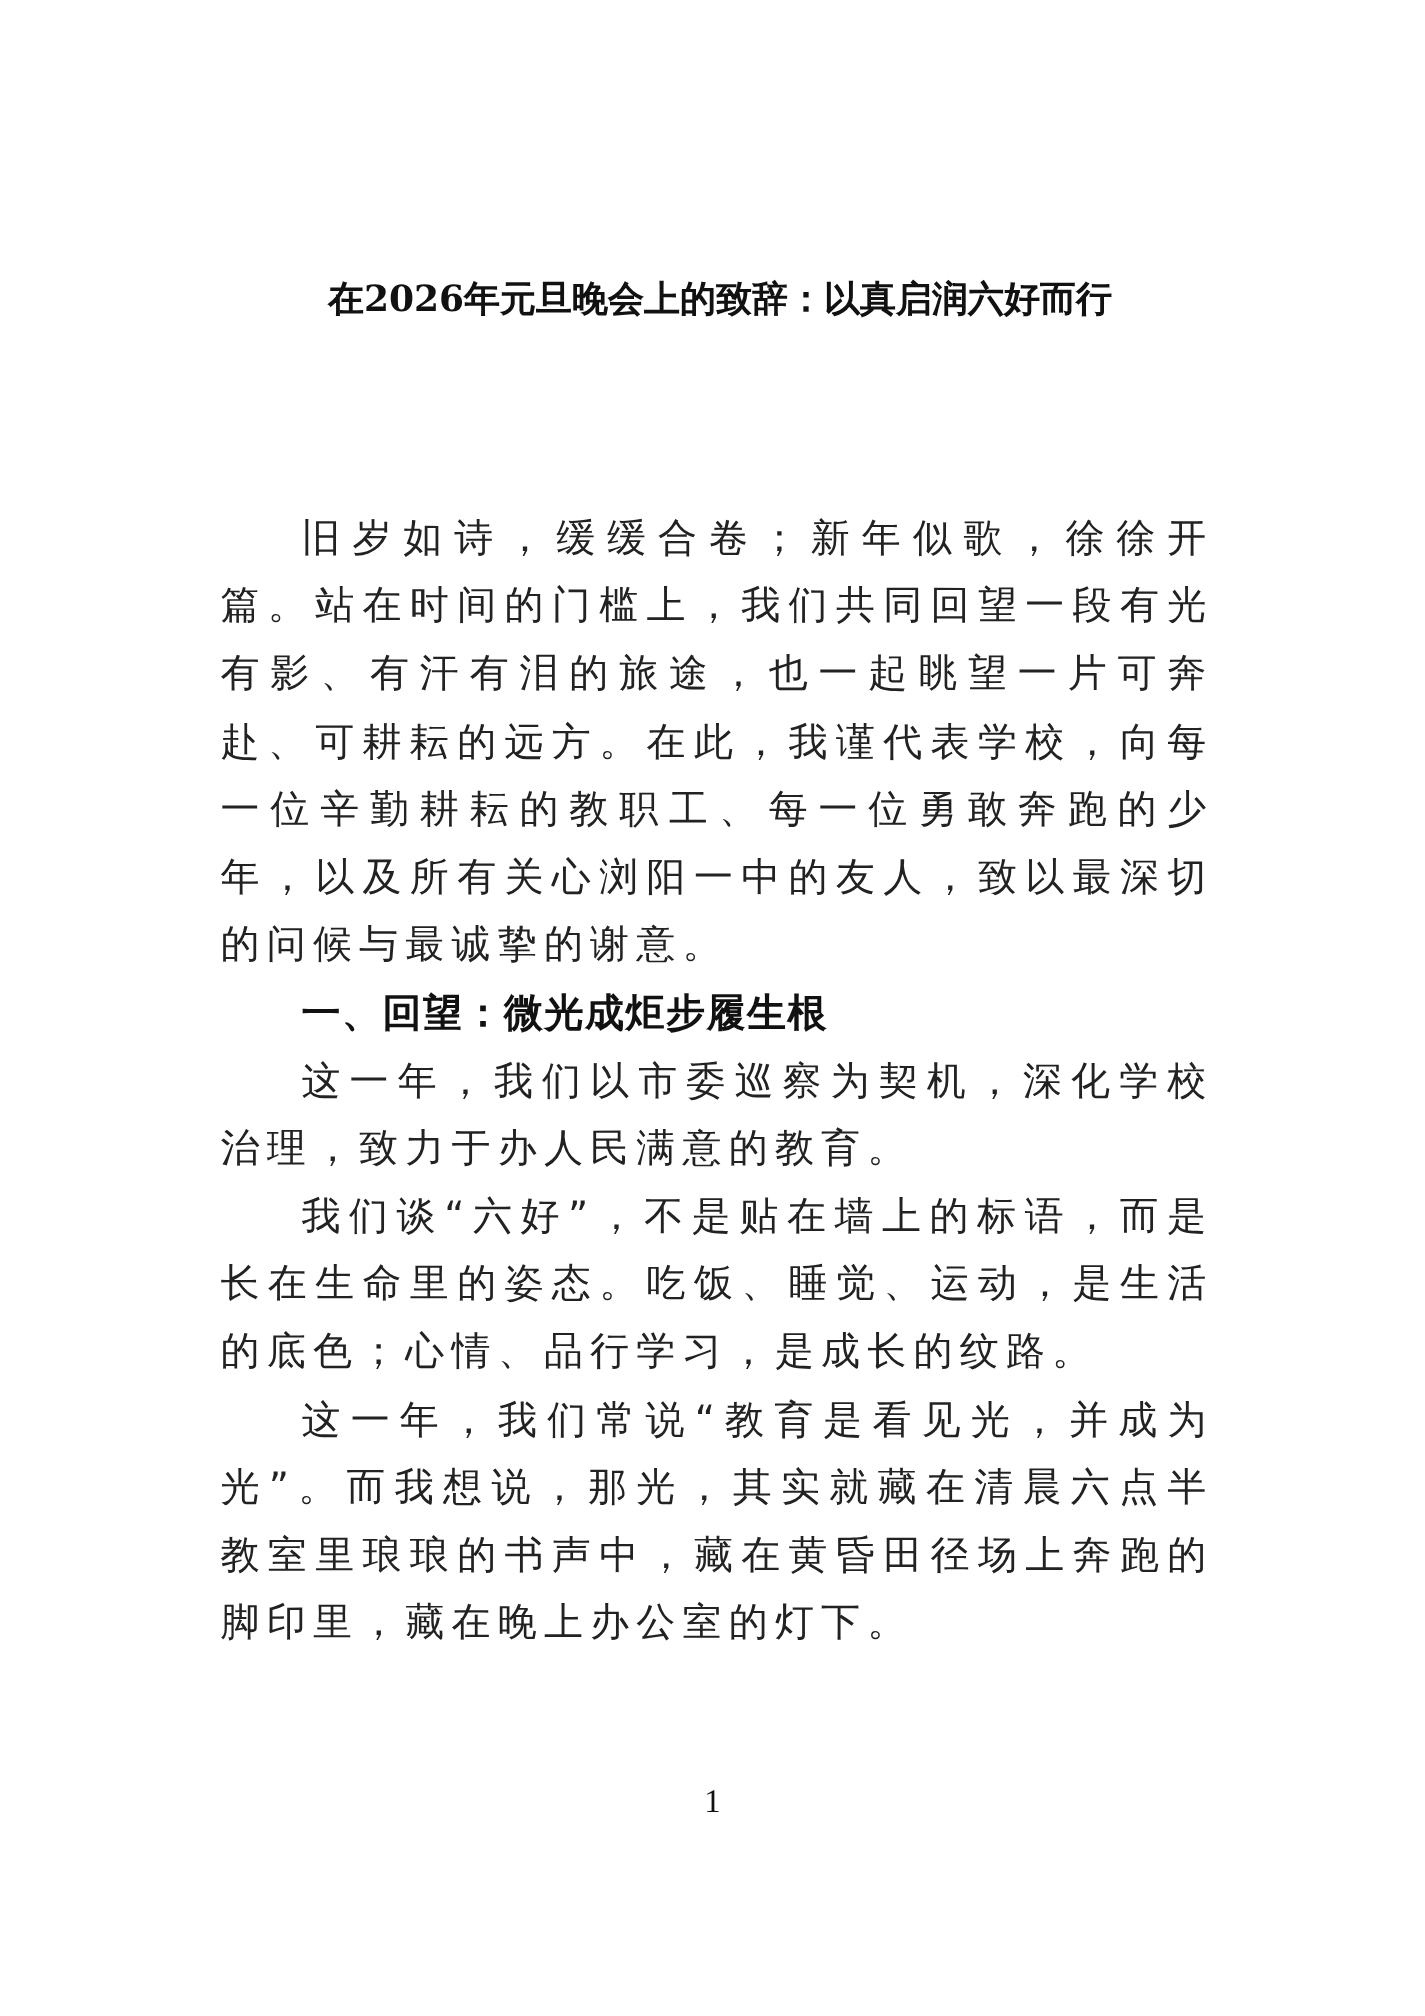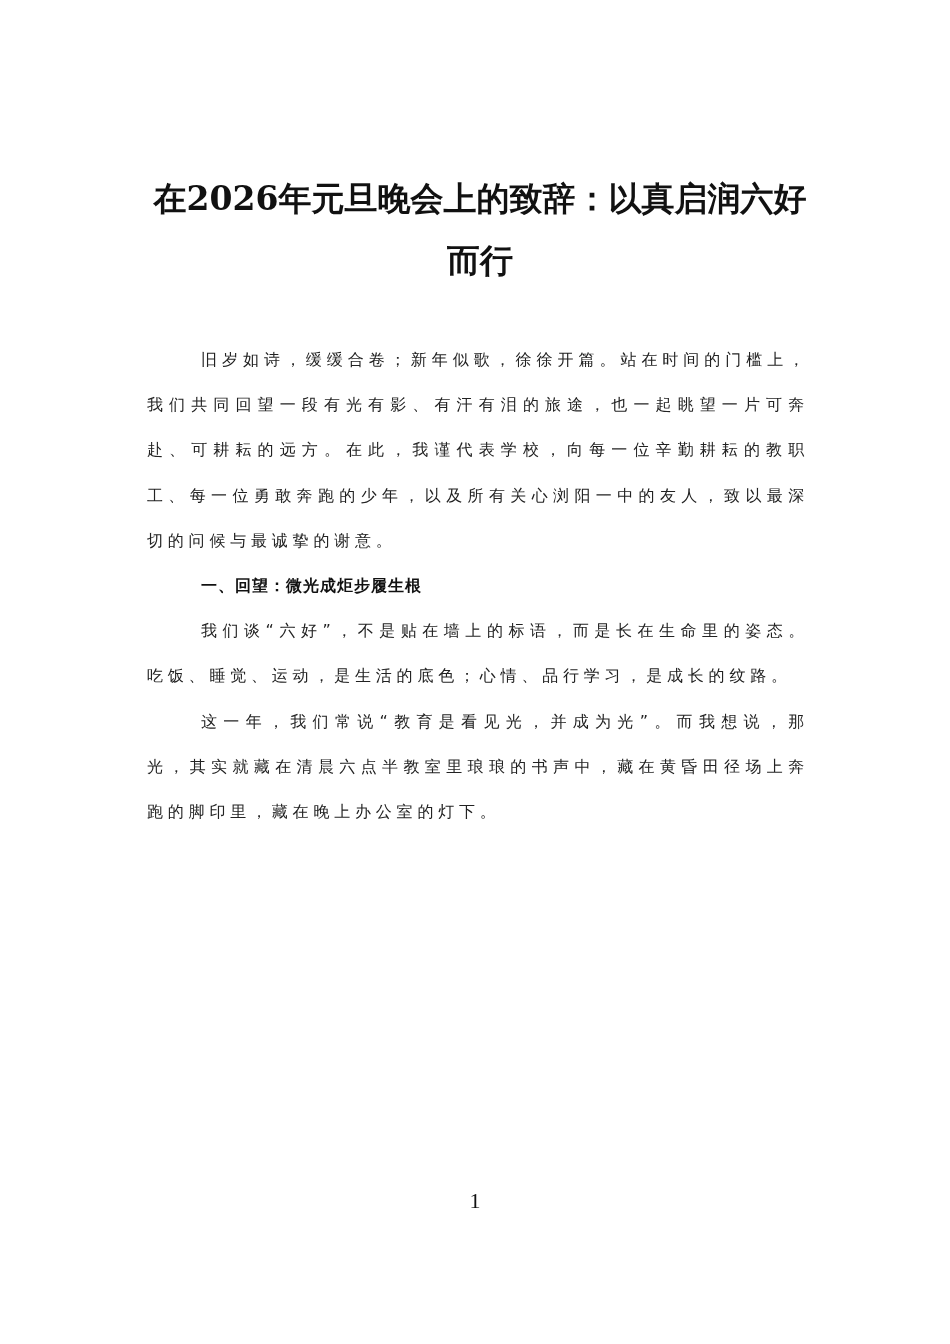--- a/index.html
+++ b/index.html
@@ -2,41 +2,42 @@
 <html><head>
   <meta charset="utf-8">
   <style>
     html, body { margin: 0; padding: 0; background: #ffffff; }
     body { width: 950px; height: 1344px; position: relative; overflow: hidden; }
     .page { position: absolute; left: 0; top: 0; width: 950px; height: 1344px; background: #fff; }
     .title {
       position: absolute; left: 140px; width: 680px; top: 168px;
       text-align: center; color: #111;
       font-family: "DejaVu Serif", serif; font-weight: bold;
-      font-size: 33px; line-height: 62px; letter-spacing: 0px;
+      font-size: 24px; line-height: 62px; letter-spacing: 0px;
     }
     .body {
       position: absolute; left: 147px; top: 337px; width: 662px;
       font-family: "DejaVu Sans", sans-serif; color: #222;
-      font-size: 16px; line-height: 45.2px; letter-spacing: 4.8px;
+      font-size: 26px; line-height: 45.2px; letter-spacing: 4.8px;
     }
     .p { margin: 0; text-indent: 54px; text-align: justify; text-align-last: left; }
     .h { margin: 0; text-indent: 54px; font-weight: bold; letter-spacing: 1px; color: #111; font-family: Liberation Serif, serif; }
     .page-number {
       position: absolute; left: 0; width: 950px; top: 1188px; text-align: center;
       font-family: "Liberation Serif", serif; font-size: 22px; color: #111;
     }
   </style>
 </head>
 <body>
 
 <div class="page">
   <div class="title">在2026年元旦晚会上的致辞：以真启润六好而行</div>
 
   <div class="body">
     <p class="p">旧岁如诗，缓缓合卷；新年似歌，徐徐开篇。站在时间的门槛上，我们共同回望一段有光有影、有汗有泪的旅途，也一起眺望一片可奔赴、可耕耘的远方。在此，我谨代表学校，向每一位辛勤耕耘的教职工、每一位勇敢奔跑的少年，以及所有关心浏阳一中的友人，致以最深切的问候与最诚挚的谢意。</p>
     <p class="h">一、回望：微光成炬步履生根</p>
+    <p class="p">这一年，我们以市委巡察为契机，深化学校治理，致力于办人民满意的教育。</p>
     <p class="p">我们谈“六好”，不是贴在墙上的标语，而是长在生命里的姿态。吃饭、睡觉、运动，是生活的底色；心情、品行学习，是成长的纹路。</p>
     <p class="p">这一年，我们常说“教育是看见光，并成为光”。而我想说，那光，其实就藏在清晨六点半教室里琅琅的书声中，藏在黄昏田径场上奔跑的脚印里，藏在晚上办公室的灯下。</p>
   </div>
 
   <div class="page-number">1</div>
 </div>
 
 </body></html>

